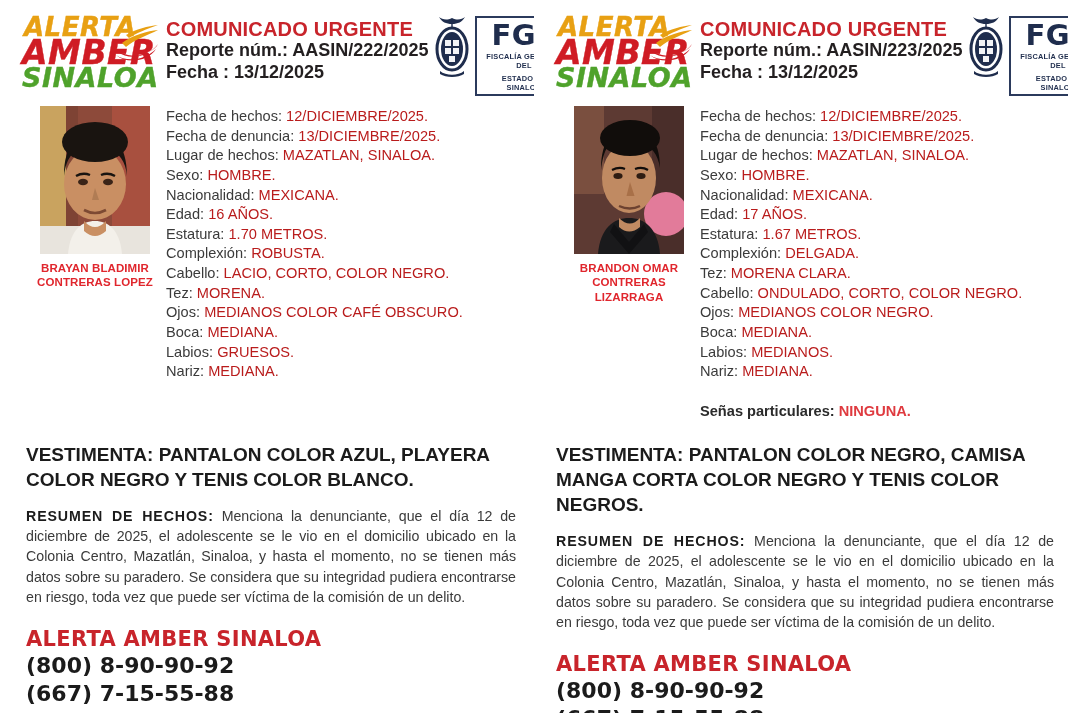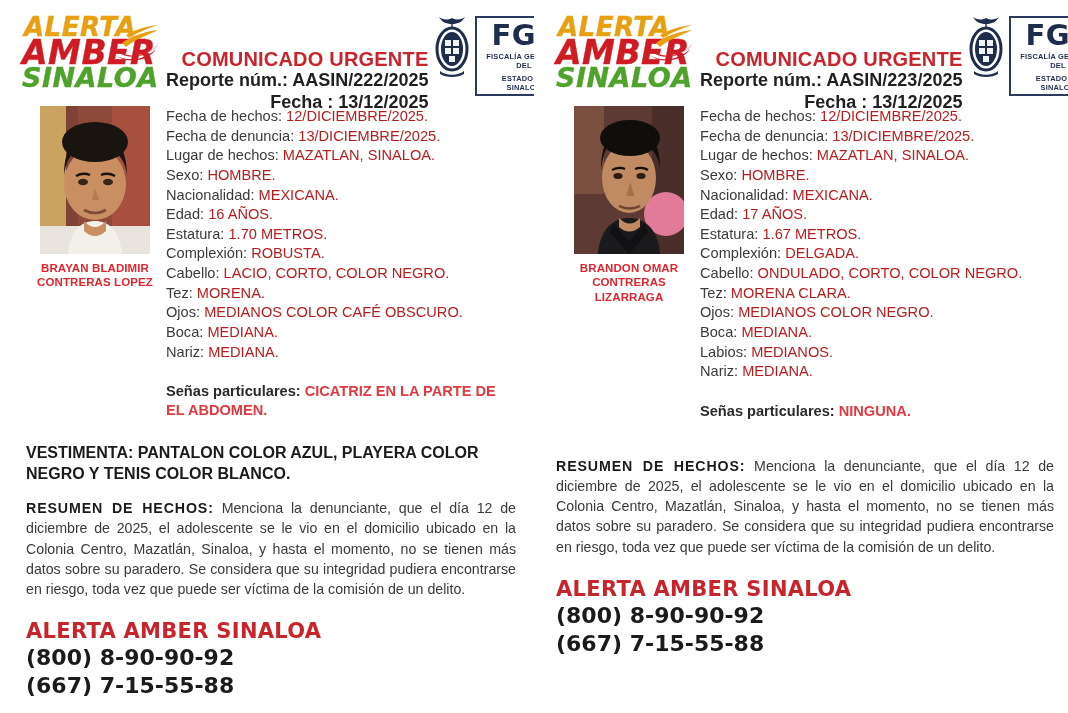--- a/index.html
+++ b/index.html
@@ -80,23 +80,22 @@
     position: absolute;
     right: 2px;
     top: 8px;
     width: 46px;
     height: 40px;
   }
 
   
   .header-center {
     flex: 1 1 auto;
-    text-align: right;
+    text-align: left;
     padding: 4px 4px 0 4px;
-    margin-top: 30px;
   }
   .comunicado {
     color: #c8242b;
     font-weight: 700;
     font-size: 20px;
     letter-spacing: 0.2px;
     line-height: 1.1;
     white-space: nowrap;
   }
   .reporte, .fecha-rep {
@@ -214,21 +213,21 @@
     width: 100%;
     flex: 1 1 auto;
   }
   .bottom-col {
     width: 534px;
     padding: 12px 18px 0 26px;
   }
   .bottom-col.right { padding-left: 22px; padding-right: 14px; }
 
   .vestimenta {
-    font-size: 16px;
+    font-size: 19px;
     font-weight: 700;
     line-height: 1.32;
     color: #1b1b1b;
     font-family: "Liberation Sans", sans-serif;
   }
   .resumen {
     margin-top: 14px;
     font-size: 14.2px;
     line-height: 1.42;
     color: #3a3a3a;
@@ -344,23 +343,23 @@
           <div class="detail-line"><span class="lbl">Lugar de hechos:</span> <span class="val">MAZATLAN, SINALOA.</span></div>
           <div class="detail-line"><span class="lbl">Sexo:</span> <span class="val">HOMBRE.</span></div>
           <div class="detail-line"><span class="lbl">Nacionalidad:</span> <span class="val">MEXICANA.</span></div>
           <div class="detail-line"><span class="lbl">Edad:</span> <span class="val">16 AÑOS.</span></div>
           <div class="detail-line"><span class="lbl">Estatura:</span> <span class="val">1.70 METROS.</span></div>
           <div class="detail-line"><span class="lbl">Complexión:</span> <span class="val">ROBUSTA.</span></div>
           <div class="detail-line"><span class="lbl">Cabello:</span> <span class="val">LACIO, CORTO, COLOR NEGRO.</span></div>
           <div class="detail-line"><span class="lbl">Tez:</span> <span class="val">MORENA.</span></div>
           <div class="detail-line"><span class="lbl">Ojos:</span> <span class="val">MEDIANOS COLOR CAFÉ OBSCURO.</span></div>
           <div class="detail-line"><span class="lbl">Boca:</span> <span class="val">MEDIANA.</span></div>
+          <div class="detail-line"><span class="lbl">Labios:</span> <span class="val">GRUESOS.</span></div>
           <div class="detail-line"><span class="lbl">Nariz:</span> <span class="val">MEDIANA.</span></div>
 
-          <div class="senas"><span class="lbl">Señas particulares:</span> <span class="val">CICATRIZ EN LA PARTE DE EL ABDOMEN.</span></div>
         </div>
       </div>
     </div>
 
     <div class="card">
 
       <div class="card-header">
 
         <div class="amber-logo">
           <div class="amber-line amber-alerta">ALERTA</div>
@@ -431,22 +430,22 @@
 
         <div class="details-col">
           <div class="detail-line"><span class="lbl">Fecha de hechos:</span> <span class="val">12/DICIEMBRE/2025.</span></div>
           <div class="detail-line"><span class="lbl">Fecha de denuncia:</span> <span class="val">13/DICIEMBRE/2025.</span></div>
           <div class="detail-line"><span class="lbl">Lugar de hechos:</span> <span class="val">MAZATLAN, SINALOA.</span></div>
           <div class="detail-line"><span class="lbl">Sexo:</span> <span class="val">HOMBRE.</span></div>
           <div class="detail-line"><span class="lbl">Nacionalidad:</span> <span class="val">MEXICANA.</span></div>
           <div class="detail-line"><span class="lbl">Edad:</span> <span class="val">17 AÑOS.</span></div>
           <div class="detail-line"><span class="lbl">Estatura:</span> <span class="val">1.67 METROS.</span></div>
           <div class="detail-line"><span class="lbl">Complexión:</span> <span class="val">DELGADA.</span></div>
+          <div class="detail-line"><span class="lbl">Tez:</span> <span class="val">MORENA CLARA.</span></div>
           <div class="detail-line"><span class="lbl">Cabello:</span> <span class="val">ONDULADO, CORTO, COLOR NEGRO.</span></div>
-          <div class="detail-line"><span class="lbl">Tez:</span> <span class="val">MORENA CLARA.</span></div>
           <div class="detail-line"><span class="lbl">Ojos:</span> <span class="val">MEDIANOS COLOR NEGRO.</span></div>
           <div class="detail-line"><span class="lbl">Boca:</span> <span class="val">MEDIANA.</span></div>
           <div class="detail-line"><span class="lbl">Labios:</span> <span class="val">MEDIANOS.</span></div>
           <div class="detail-line"><span class="lbl">Nariz:</span> <span class="val">MEDIANA.</span></div>
 
           <div class="senas"><span class="lbl">Señas particulares:</span> <span class="val">NINGUNA.</span></div>
         </div>
       </div>
     </div>
   </div>
@@ -457,20 +456,21 @@
       <div class="vestimenta">VESTIMENTA: PANTALON COLOR AZUL, PLAYERA COLOR NEGRO Y TENIS COLOR BLANCO.</div>
       <div class="resumen"><b>RESUMEN DE HECHOS:</b><span> Menciona la denunciante, que el día 12 de diciembre de 2025, el adolescente se le vio en el domicilio ubicado en la Colonia Centro, Mazatlán, Sinaloa, y hasta  el momento, no se tienen más datos sobre su paradero. Se considera que su integridad pudiera encontrarse en riesgo, toda vez que puede ser víctima de la comisión de un delito.</span></div>
       <div class="footer-block">
         <div class="footer-title">ALERTA AMBER SINALOA</div>
         <div class="footer-phone">(800) 8-90-90-92</div>
         <div class="footer-phone">(667) 7-15-55-88</div>
       </div>
     </div>
 
     <div class="bottom-col right">
+      <div class="vestimenta">VESTIMENTA: PANTALON COLOR NEGRO, CAMISA MANGA CORTA COLOR NEGRO Y TENIS COLOR NEGROS.</div>
       <div class="resumen"><b>RESUMEN DE HECHOS:</b><span> Menciona la denunciante, que el día 12 de diciembre de 2025, el adolescente se le vio en el domicilio ubicado en la Colonia Centro, Mazatlán, Sinaloa, y hasta  el momento, no se tienen más datos sobre su paradero. Se considera que su integridad pudiera encontrarse en riesgo, toda vez que puede ser víctima de la comisión de un delito.</span></div>
       <div class="footer-block">
         <div class="footer-title">ALERTA AMBER SINALOA</div>
         <div class="footer-phone">(800) 8-90-90-92</div>
         <div class="footer-phone">(667) 7-15-55-88</div>
       </div>
     </div>
   </div>
 </div>
 

